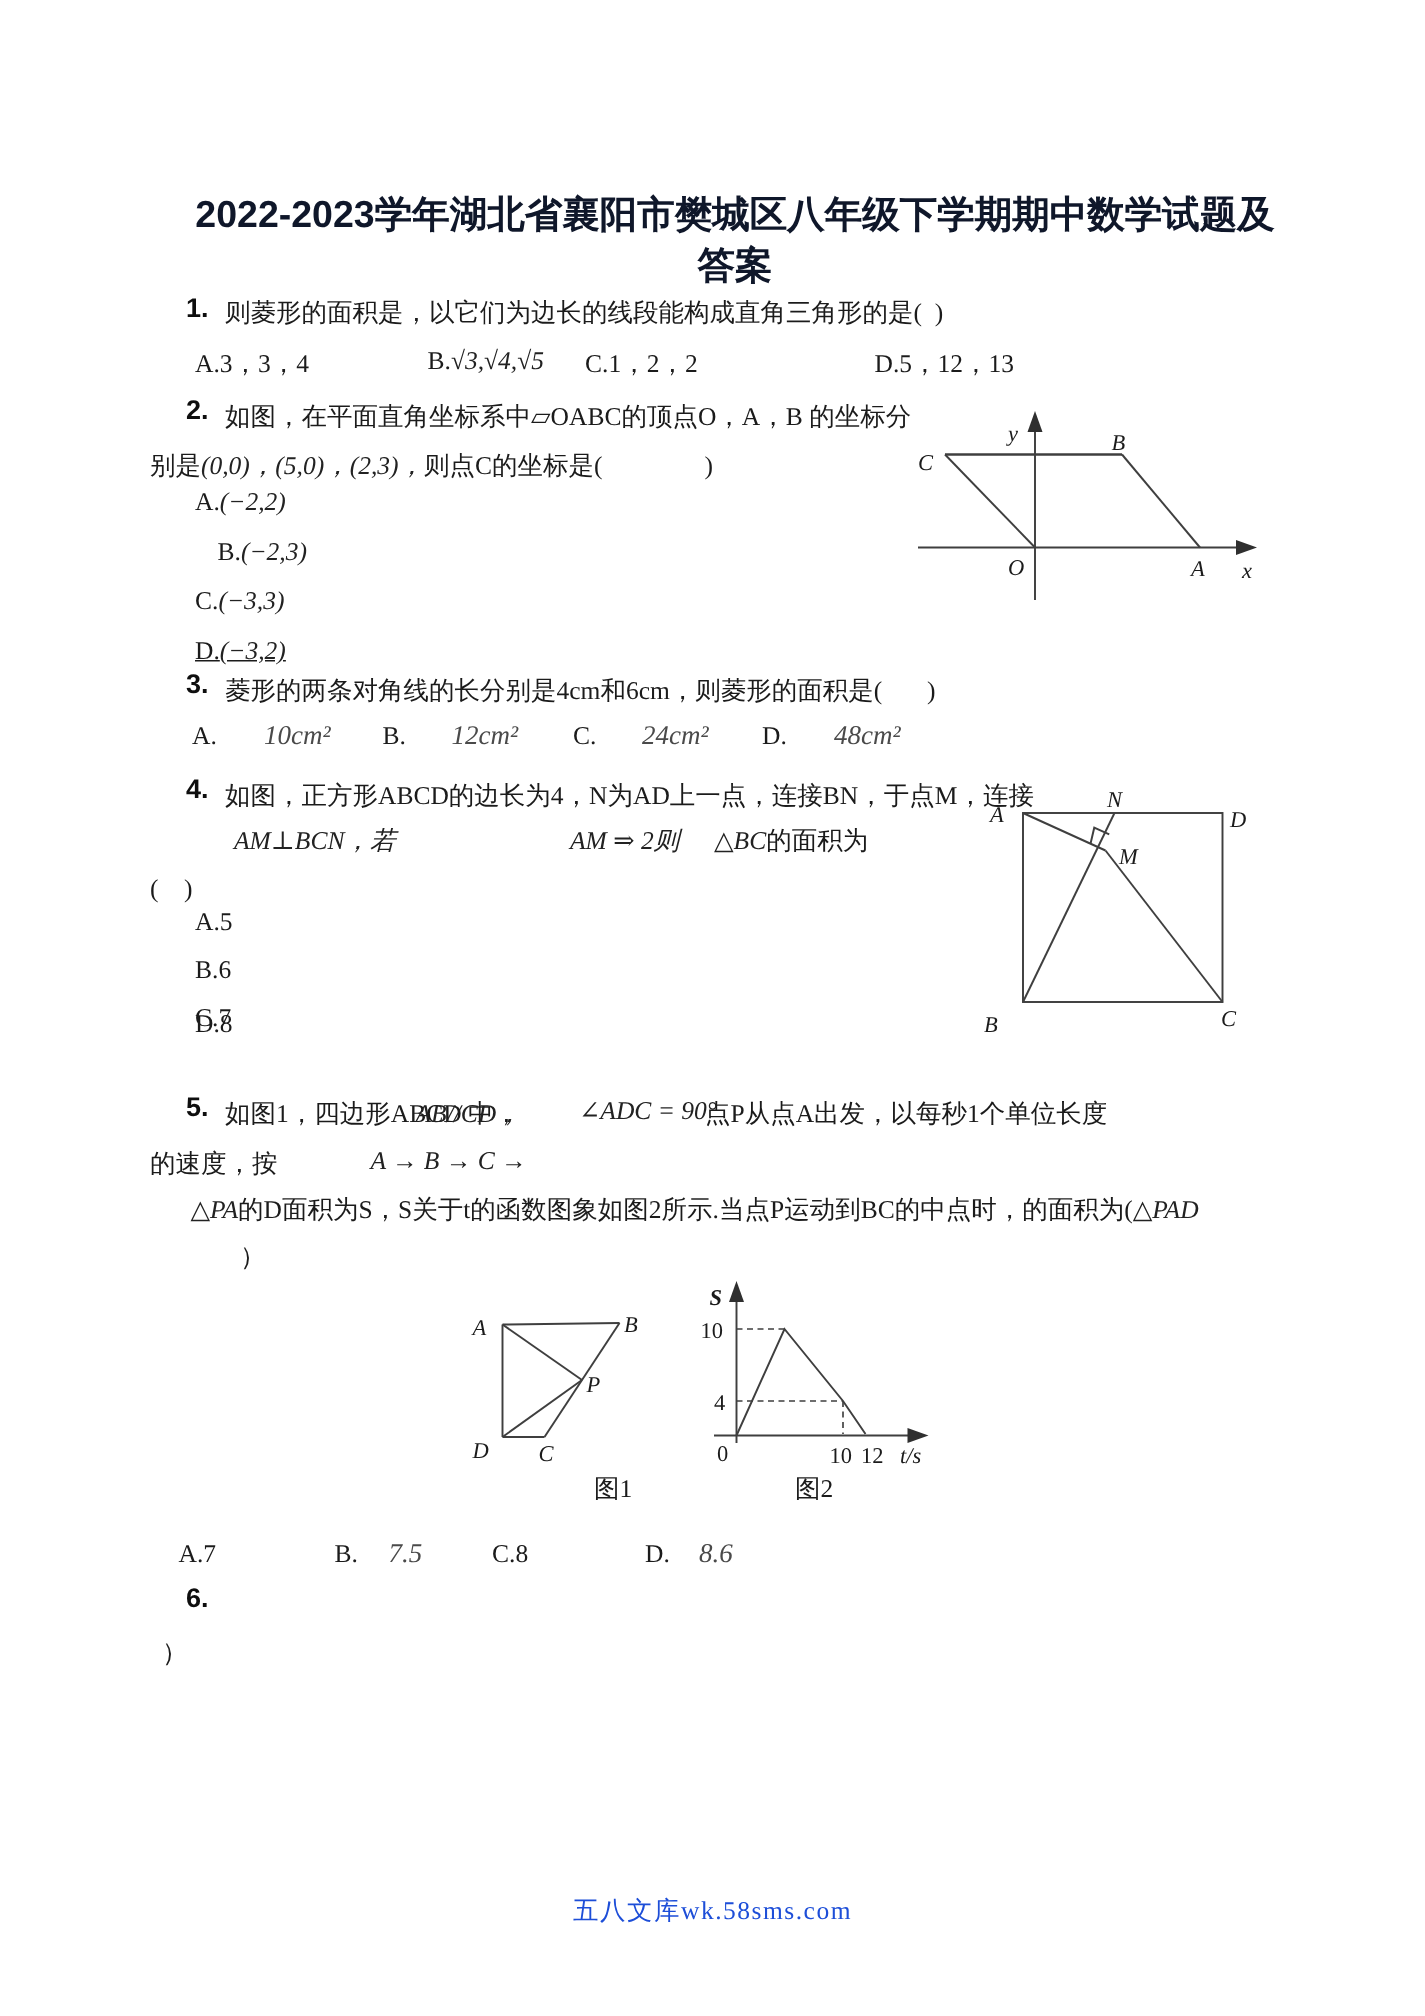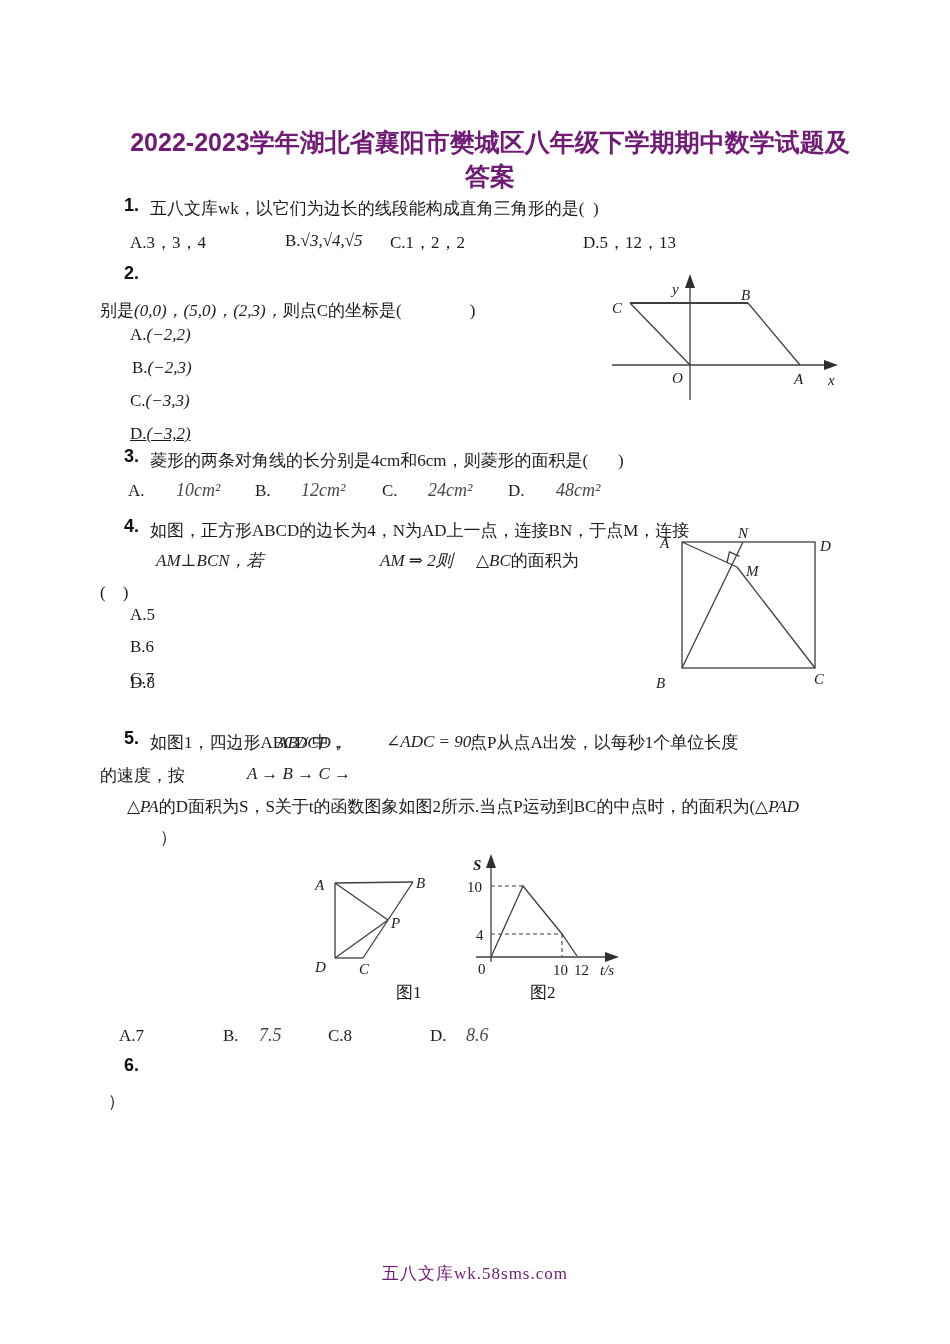--- a/index.html
+++ b/index.html
@@ -4,50 +4,51 @@
 <style>
   html,body{margin:0;padding:0;background:#ffffff;}
   .page{position:relative;width:950px;height:1344px;background:#ffffff;overflow:hidden;
         font-family:"Liberation Serif","DejaVu Serif",serif;color:#1b1b1b;}
   .abs{position:absolute;white-space:pre;}
   .cn{font-size:17px;font-family:"Liberation Serif","DejaVu Serif",serif;color:#1b1b1b;}
   .math{font-size:17px;font-family:"Liberation Serif","DejaVu Serif",serif;font-style:italic;color:#222;}
   .mgray{color:#4a4a4a;font-size:18px;}
   .qnum{font-family:"Liberation Sans","DejaVu Sans",sans-serif;font-weight:700;font-size:18px;color:#0e0e0e;}
   .title-line{font-family:"Liberation Sans","DejaVu Sans",sans-serif;font-weight:700;font-size:25px;
-              color:#701a75;text-align:center;width:910px;left:35px;}
-  .footer{width:950px;text-align:center;font-size:17px;color:#701a75;letter-spacing:1px;}
+              color:#0f172a;text-align:center;width:910px;left:35px;}
+  .footer{width:950px;text-align:center;font-size:17px;color:#1d4ed8;letter-spacing:1px;}
   svg{position:absolute;overflow:visible;}
   svg line, svg polyline, svg rect{stroke:#3f3f3f;stroke-width:1.3;fill:none;}
   svg .thick{stroke-width:1.8;}
   svg .dash{stroke-dasharray:4 3;stroke-width:1.1;}
   svg polygon.arrow{fill:#2f2f2f;stroke:none;}
   svg text{font-family:"Liberation Serif","DejaVu Serif",serif;font-style:italic;
            font-size:15px;fill:#1b1b1b;}
   svg text.upright{font-style:normal;}
 </style>
 </head>
 <body>
 
 <div class="page">
 
   <div class="abs title-line" style="top:126px;">2022-2023学年湖北省襄阳市樊城区八年级下学期期中数学试题及</div>
   <div class="abs title-line" style="top:160px;">答案</div>
 
   <div class="abs qnum" style="left:124px;top:195px;">1.</div>
-  <div class="abs cn" style="left:150px;top:197px;">五八文库wk，以它们为边长的线段能构成直角三角形的是(  )</div>
+  <div class="abs cn" style="left:150px;top:197px;">则菱形的面积是，以它们为边长的线段能构成直角三角形的是(  )</div>
   <div class="abs cn" style="left:130px;top:231px;"><span>A.</span><span>3，3，4</span></div>
   <div class="abs cn" style="left:285px;top:231px;"><span>B.</span><span class="math">√3,√4,√5</span></div>
   <div class="abs cn" style="left:390px;top:231px;"><span>C.</span><span>1，2，2</span></div>
   <div class="abs cn" style="left:583px;top:231px;"><span>D.</span><span>5，12，13</span></div>
 
   <div class="abs qnum" style="left:124px;top:263px;">2.</div>
+  <div class="abs cn" style="left:150px;top:266px;">如图，在平面直角坐标系中▱OABC的顶点O，A，B 的坐标分</div>
   <div class="abs cn" style="left:100px;top:299px;"><span>别是</span><span class="math">(0,0)，(5,0)，(2,3)，</span><span>则点C的坐标是(                )</span></div>
   <div class="abs cn" style="left:130px;top:325px;"><span>A.</span><span class="math">(−2,2)</span></div>
-  <div class="abs cn" style="left:132px;top:358px;text-align:right;"><span>B.</span><span class="math">(−2,3)</span></div>
+  <div class="abs cn" style="left:145px;top:358px;text-align:right;"><span>B.</span><span class="math">(−2,3)</span></div>
   <div class="abs cn" style="left:130px;top:391px;"><span>C.</span><span class="math">(−3,3)</span></div>
   <div class="abs cn" style="left:130px;top:424px;text-decoration:underline;"><span>D.</span><span class="math">(−3,2)</span></div>
 
   <svg style="left:598px;top:268px;" width="250" height="145" viewBox="0 0 250 145">
     <line x1="14" y1="97" x2="234" y2="97"></line>
     <polygon class="arrow" points="240,97 226,92 226,102"></polygon>
     <line x1="92" y1="16" x2="92" y2="132"></line>
     <polygon class="arrow" points="92,6 87,20 97,20"></polygon>
     <line class="thick" x1="32" y1="35" x2="150" y2="35"></line>
     <line x1="32" y1="35" x2="92" y2="97"></line>

